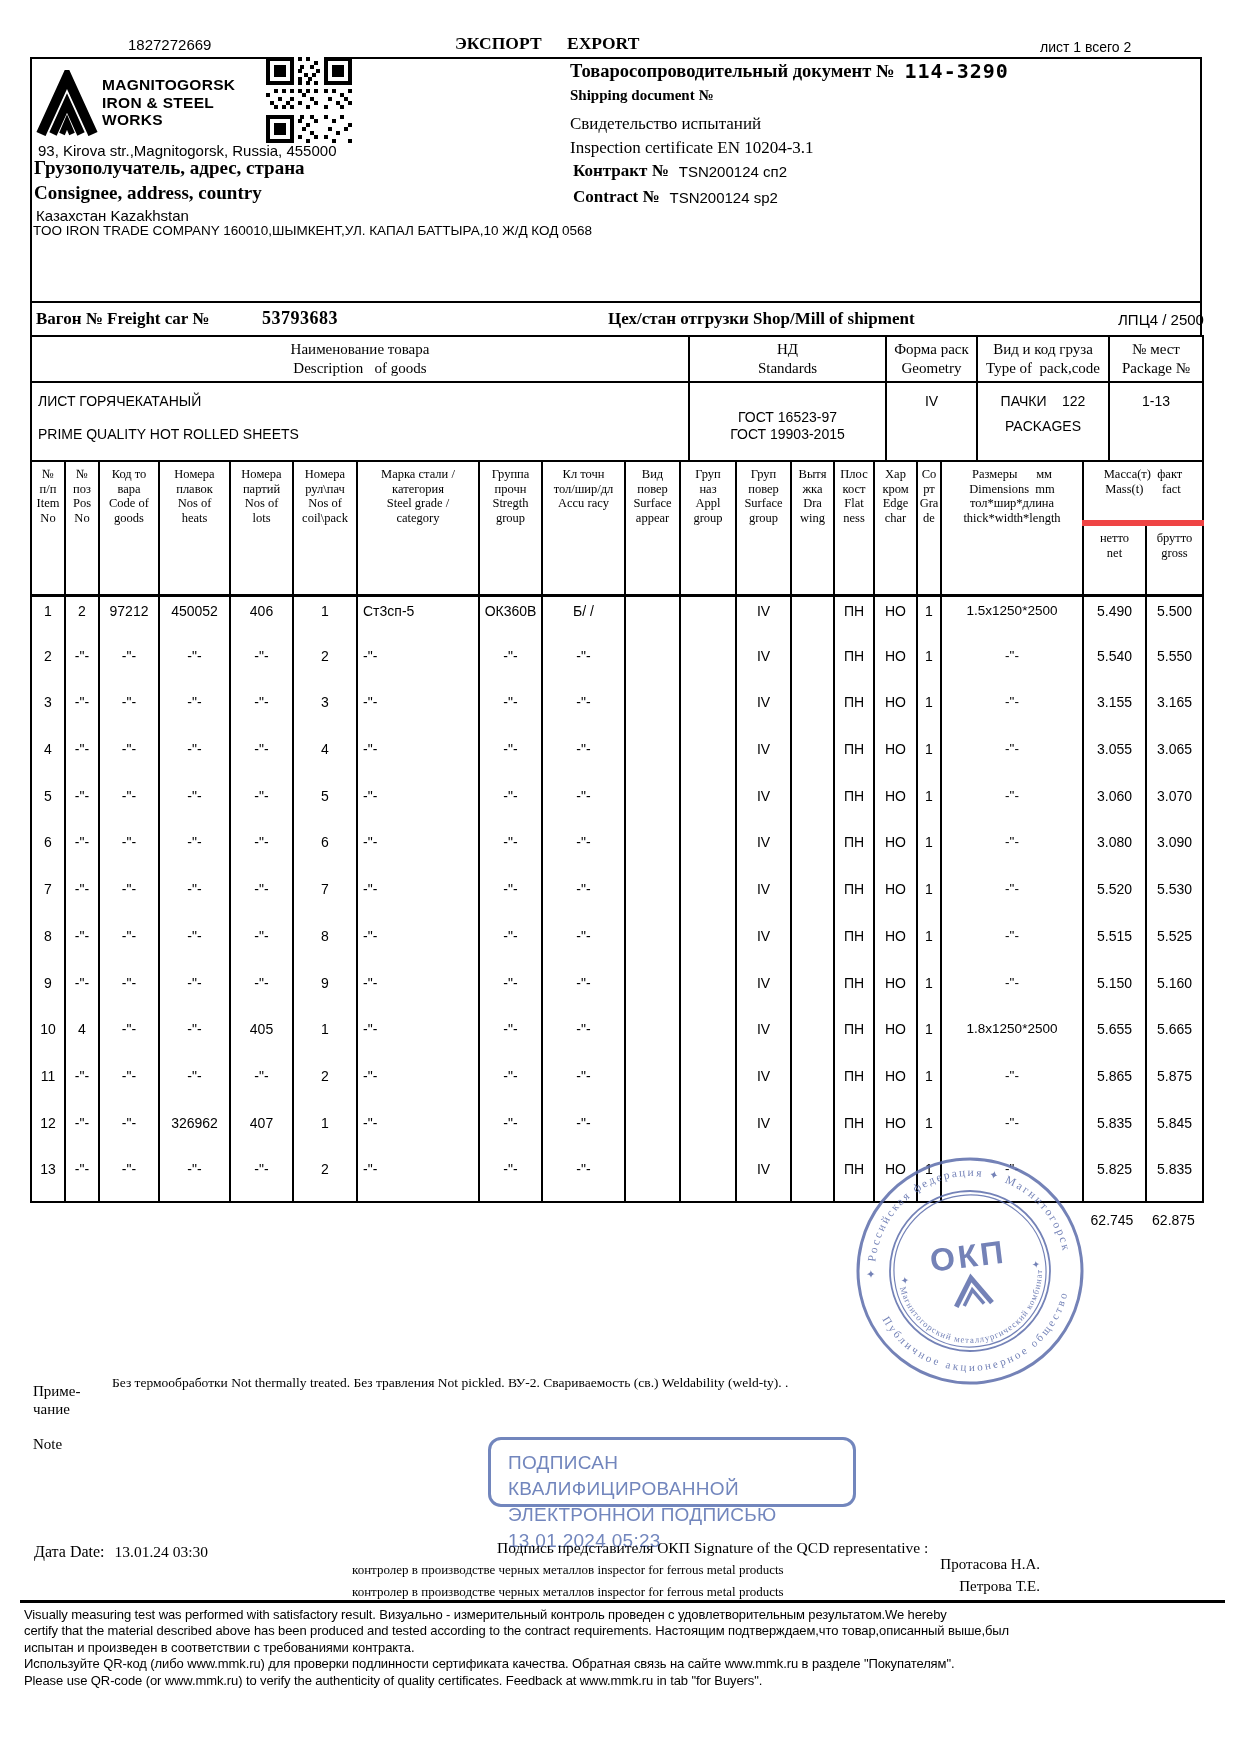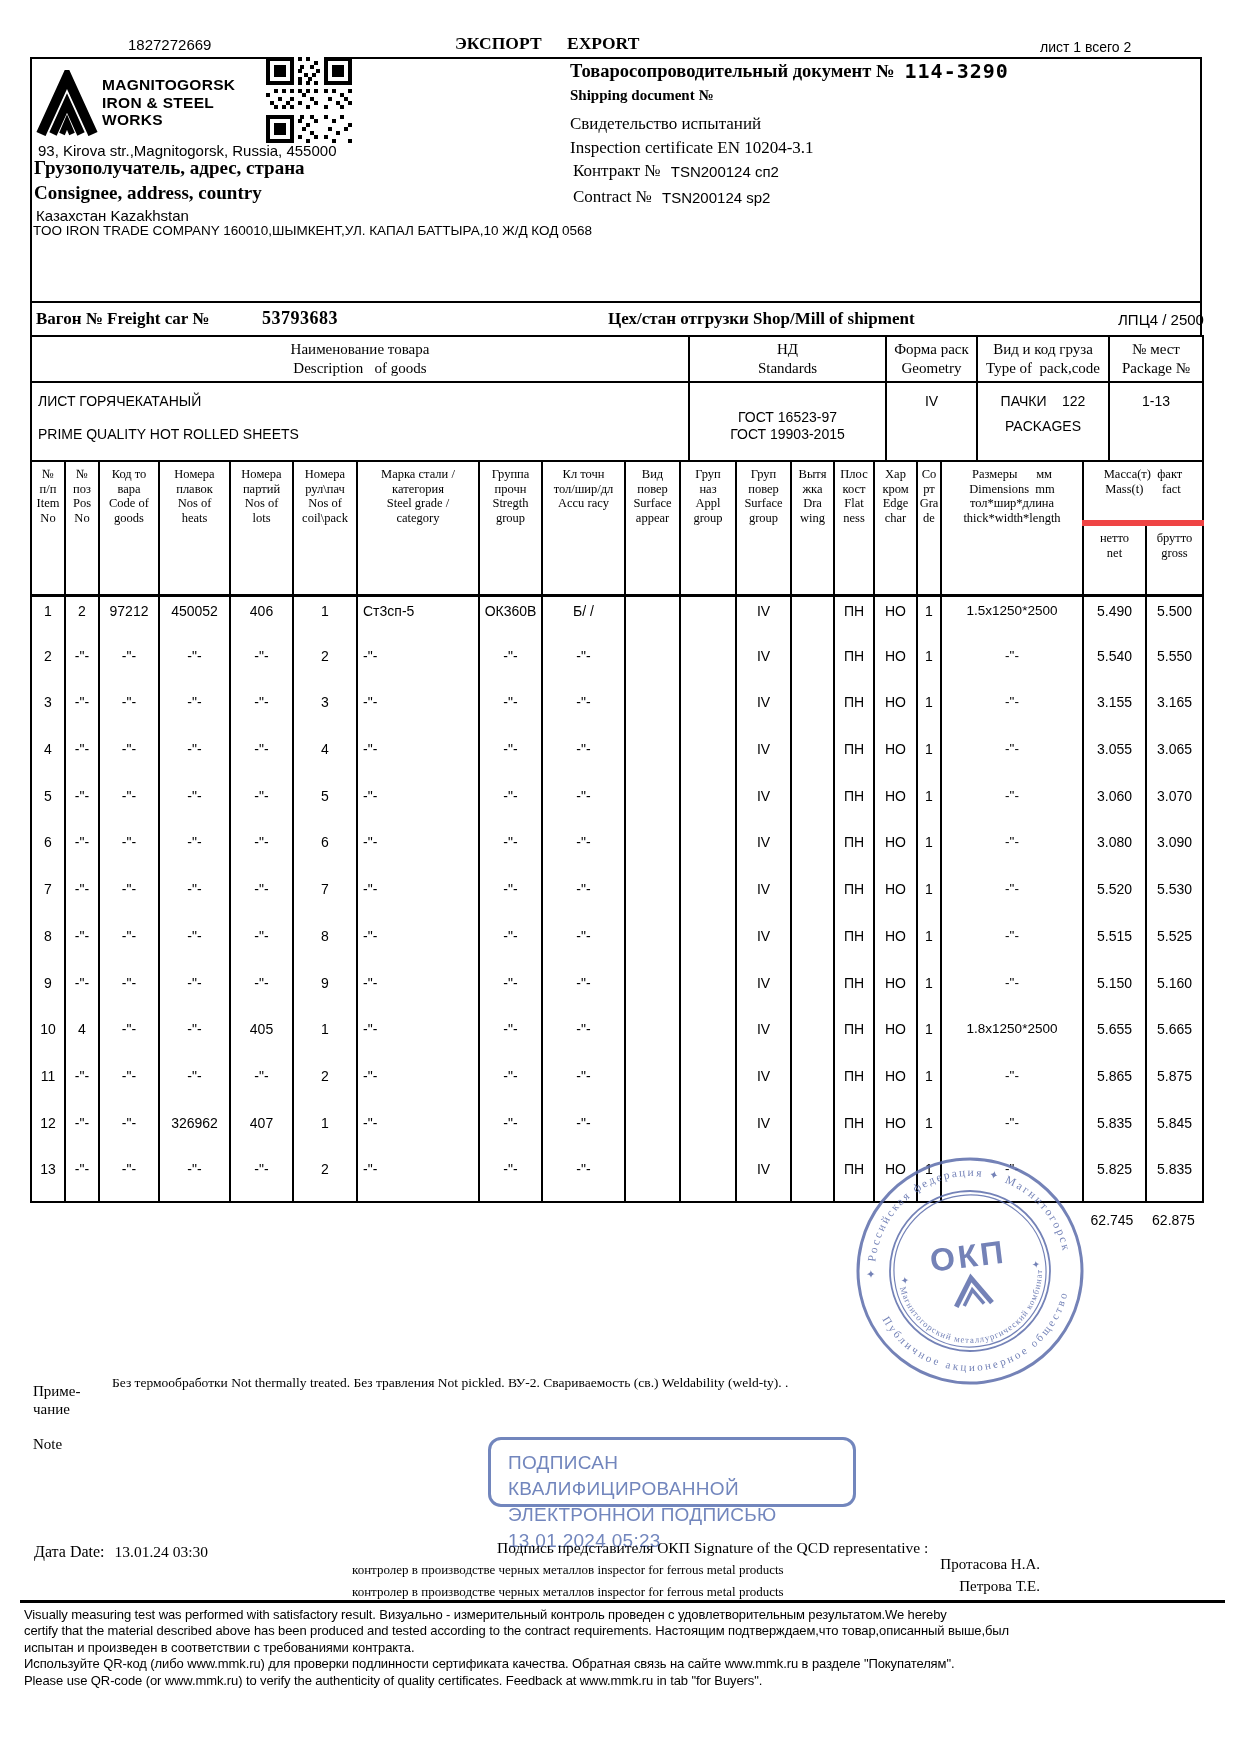--- a/index.html
+++ b/index.html
@@ -32,21 +32,21 @@
   .consignee-addr{left:33px;top:223px;font-size:13.5px}
 
   .shipdoc{left:570px;top:59px}
   .shipdoc .lbl{font-size:18.5px;font-weight:700}
   .shipdoc .num{font-size:20px;font-weight:700;letter-spacing:1px}
   .shipdoc-en{left:570px;top:87px;font-size:15px}
   .cert-ru{left:570px;top:114px;font-size:17px}
   .cert-en{left:570px;top:138px;font-size:17px}
   .contract1{left:573px;top:161px}
   .contract2{left:573px;top:187px}
-  .contract1 .lbl,.contract2 .lbl{font-size:17px;font-weight:400}
+  .contract1 .lbl,.contract2 .lbl{font-size:17px;font-weight:700}
   .contract1 .val,.contract2 .val{font-size:15px}
 
   
   .band-label{left:36px;top:309px;font-size:17px}
   .car-number{left:262px;top:308px;font-size:18px;letter-spacing:.5px}
   .shop-label{left:608px;top:309px;font-size:17px}
   .shop-value{left:1118px;top:311px;font-size:15px}
 
   
   table{border-collapse:collapse;table-layout:fixed;background:#fff}

